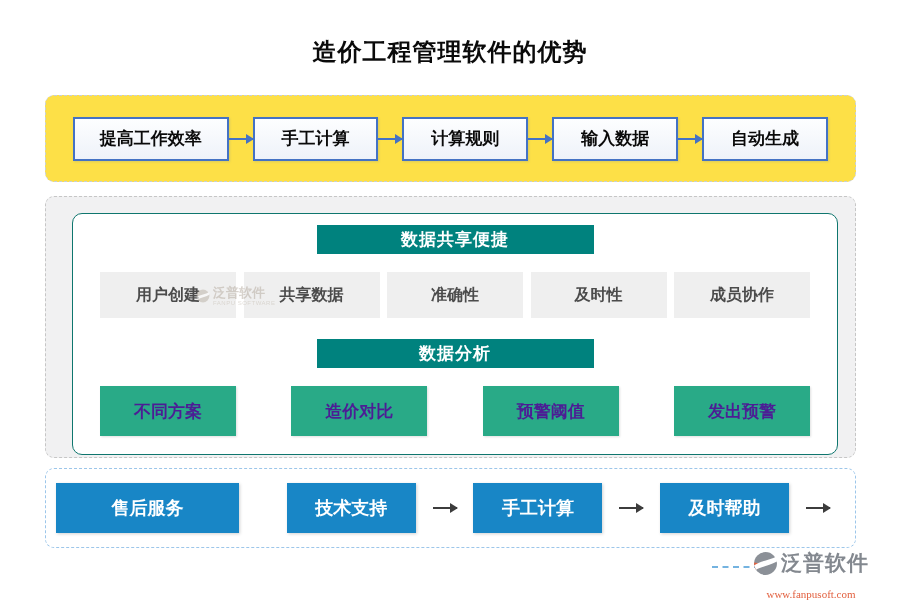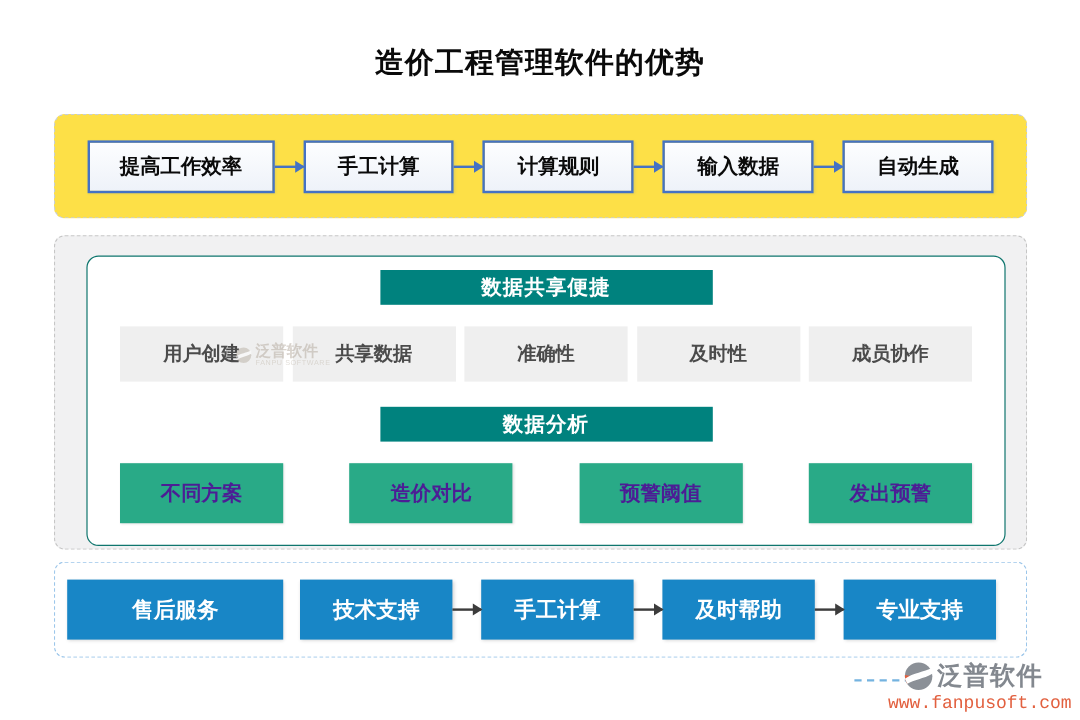--- a/index.html
+++ b/index.html
@@ -70,21 +70,21 @@
     opacity:.5;pointer-events:none;
   }
   .wm-mark{width:14px;height:14px;margin:3px 3px 0 0;}
   .wm-text{font-size:13px;font-weight:bold;color:#b3a draw;}
   .wm-text{color:#b3a89c;line-height:14px;font-family:"Liberation Sans",sans-serif;}
   .wm-sub{font-size:6px;color:#c4bcb0;letter-spacing:.5px;font-family:"Liberation Sans",sans-serif;}
   
   .brand{position:absolute;right:18px;top:549px;width:142px;text-align:center;}
   .brand-top{display:flex;align-items:center;justify-content:center;gap:3px;}
   .brand-name{font-size:21px;font-weight:bold;color:#83888f;letter-spacing:1px;}
-  .brand-url{font-size:15px;color:#e2603f;margin-top:1px;font-family:Liberation Mono, monospace;}
+  .brand-url{font-size:11px;color:#e2603f;margin-top:11px;font-family:Liberation Serif, serif;}
   .brand-dash{
     position:absolute;left:712px;top:566px;width:48px;height:0;
     border-top:2px dashed #74b3e0;
   }
 </style>
 </head>
 <body>
 
 <div class="canvas">
 
@@ -124,21 +124,20 @@
 
   <div class="section sec-service">
     <div class="blue-box b-wide">售后服务</div>
     <div class="spacer"></div>
     <div class="blue-box b-std">技术支持</div>
     <div class="arrow arrow-dark"></div>
     <div class="blue-box b-std">手工计算</div>
     <div class="arrow arrow-dark"></div>
     <div class="blue-box b-std">及时帮助</div>
     <div class="arrow arrow-dark"></div>
-    <div class="blue-box b-std">专业支持</div>
   </div>
 
   <div class="watermark">
     <svg class="wm-mark" viewBox="0 0 24 24">
       <circle cx="12" cy="12" r="11" fill="#b9b1a5"></circle>
       <path d="M1 14 C8 9 16 9 23 5 L23 10 C16 14 8 15 3 18 Z" fill="#ffffff"></path>
     </svg>
     <div>
       <div class="wm-text">泛普软件</div>
       <div class="wm-sub">FANPU SOFTWARE</div>

